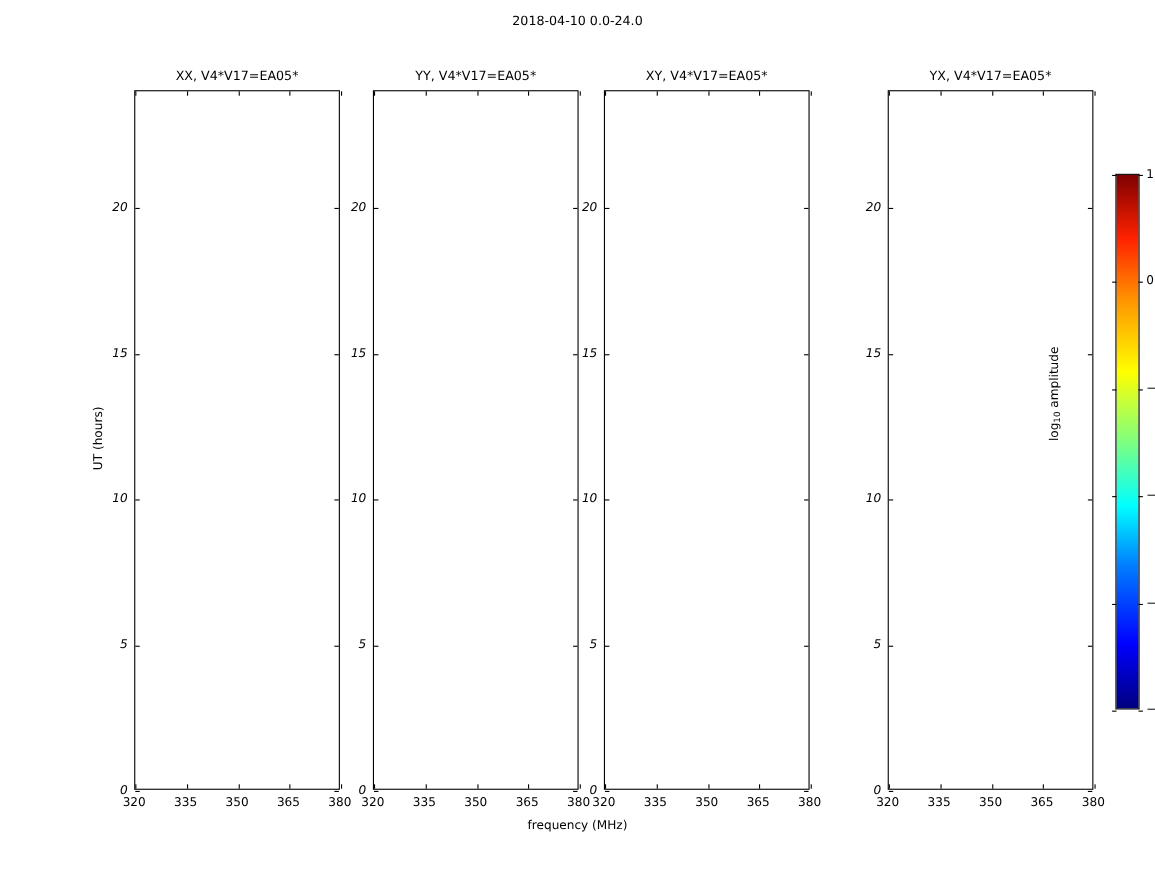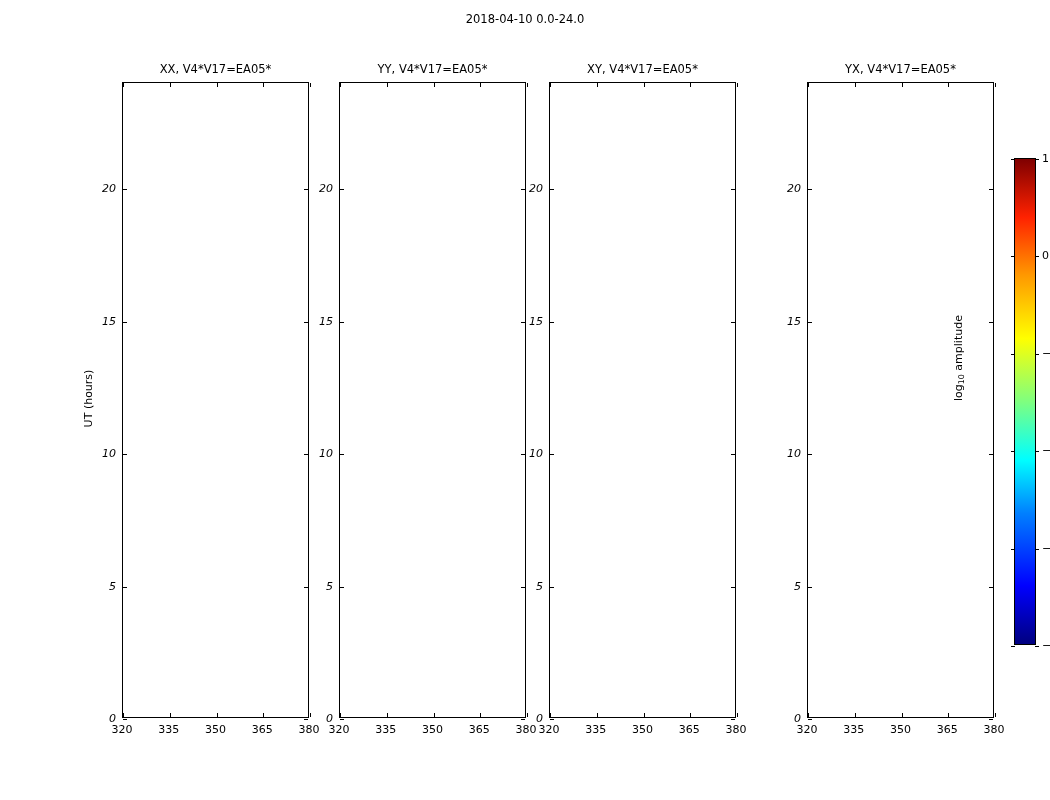--- a/index.html
+++ b/index.html
@@ -320,20 +320,21 @@
       <div class="xlabel-tick" style="left: 93.5px;">350</div>
       <div class="xlabel-tick" style="left: 140.25px;">365</div>
       <div class="xlabel-tick" style="left: 187px;">380</div>
       <div class="ylabel-tick" style="top: 636px;">0</div>
       <div class="ylabel-tick" style="top: 503.5px;">5</div>
       <div class="ylabel-tick" style="top: 371px;">10</div>
       <div class="ylabel-tick" style="top: 238.5px;">15</div>
       <div class="ylabel-tick" style="top: 106px;">20</div>
     </div>
 
+  <div class="axis-xlabel" id="x-axis-label" style="left:0; top:744px; width:1050px;">frequency (MHz)</div>
   <div class="axis-ylabel" id="y-axis-label" style="left:60px; top:392px;">UT (hours)</div>
 
   <div id="colorbar-wrap">
     <div id="colorbar">
         <div class="cb-tick" style="top: 487px;"></div>
         <div class="cb-tick-left" style="top: 487px;"></div>
         <div class="cb-tick" style="top: 389.6px;"></div>
         <div class="cb-tick-left" style="top: 389.6px;"></div>
         <div class="cb-tick" style="top: 292.2px;"></div>
         <div class="cb-tick-left" style="top: 292.2px;"></div>

